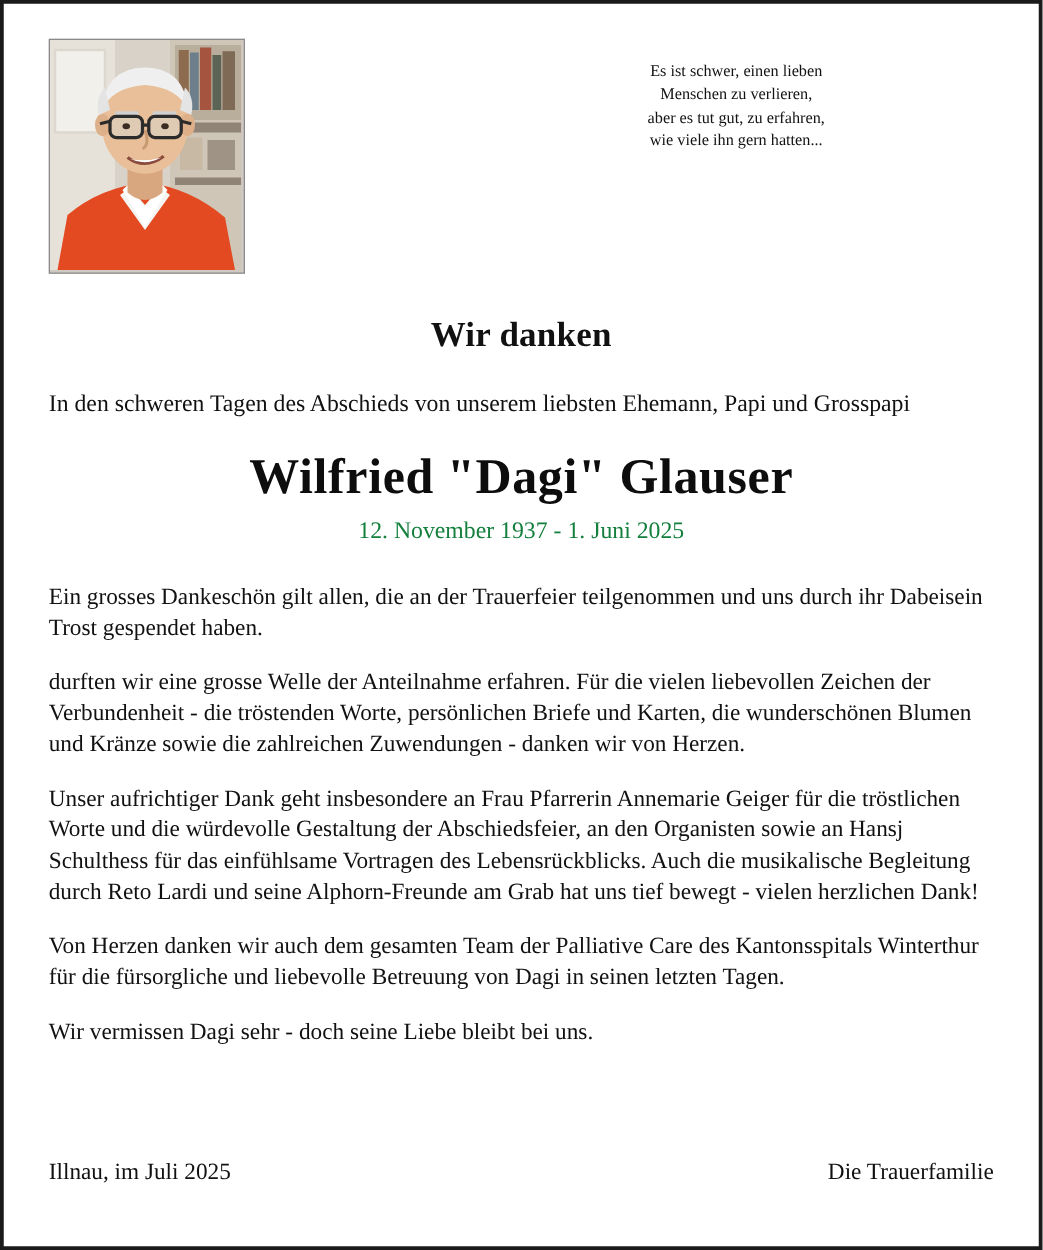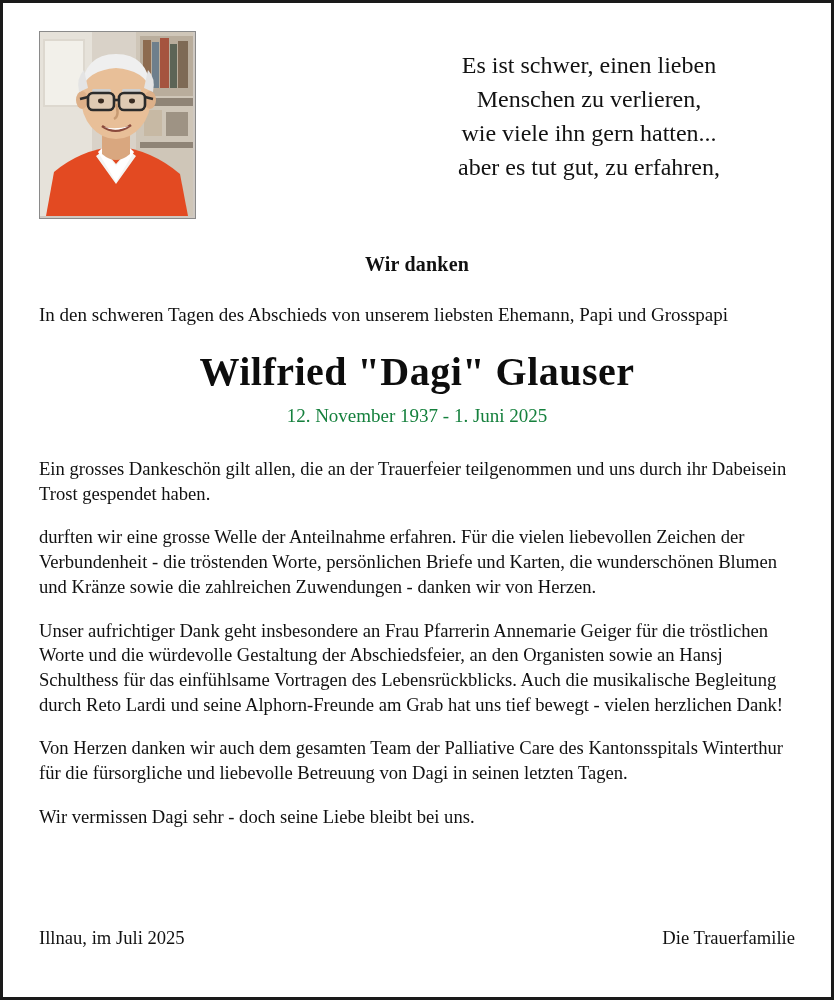--- a/index.html
+++ b/index.html
@@ -47,30 +47,30 @@
     background: #cfc9c2;
   }
   .photo svg { display: block; }
 
   .motto {
     position: absolute;
     right: 6px;
     top: 17px;
     width: 400px;
     text-align: center;
-    font-size: 24px;
+    font-size: 13px;
     line-height: 1.42;
     color: #121212;
   }
   .motto div { white-space: nowrap; }
 
   .thanks-title {
     text-align: center;
     font-weight: bold;
-    font-size: 20px;
+    font-size: 28px;
     margin-top: 22px;
     letter-spacing: 0.2px;
   }
 
   .intro-line {
     text-align: left;
     font-size: 19px;
     margin-top: 28px;
     color: #111;
   }
@@ -183,22 +183,22 @@
 
             <path d="M62 94 Q76 104 91 93" stroke="#8a4a3c" stroke-width="2.6" fill="none"></path>
             <path d="M64 95 Q76 101 89 94 Q76 98 64 95 Z" fill="#ffffff"></path>
           </g>
         </svg>
       </div>
 
       <div class="motto">
         <div>Es ist schwer, einen lieben</div>
         <div>Menschen zu verlieren,</div>
+        <div>aber es tut gut, zu erfahren,</div>
         <div>wie viele ihn gern hatten...</div>
-        <div>aber es tut gut, zu erfahren,</div>
       </div>
     </div>
 
     <div class="thanks-title">Wir danken</div>
 
     <div class="intro-line">In den schweren Tagen des Abschieds von unserem liebsten Ehemann, Papi und Grosspapi</div>
 
     <div class="name">Wilfried "Dagi" Glauser</div>
 
     <div class="dates">12. November 1937 - 1. Juni 2025</div>

